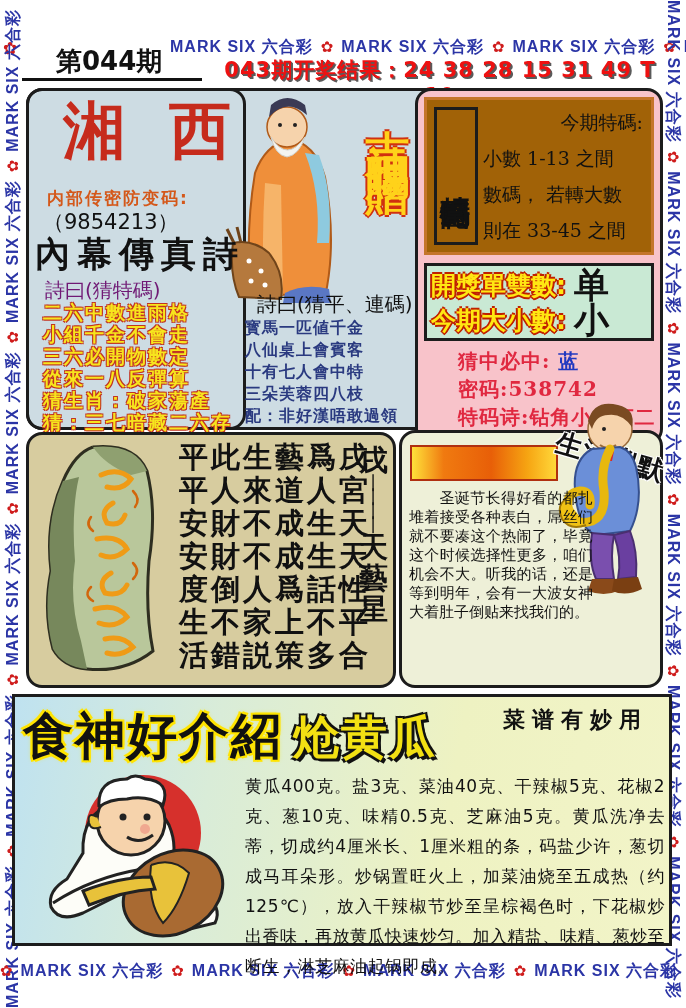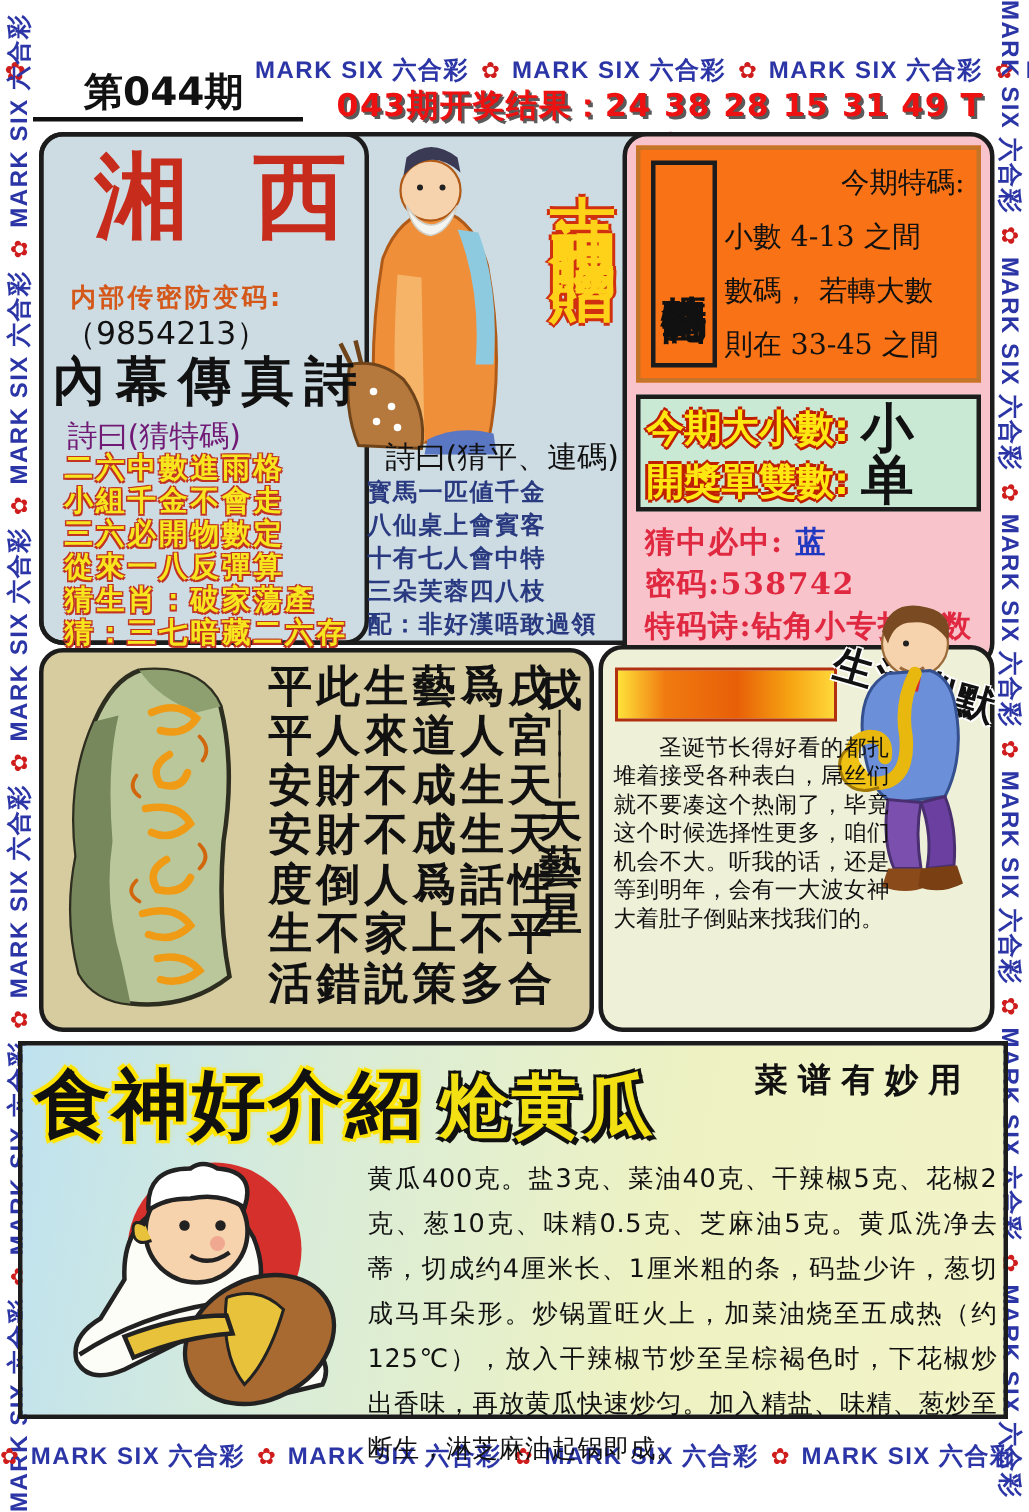--- a/index.html
+++ b/index.html
@@ -50,38 +50,38 @@
   .center-title{position:absolute;left:330px;top:4px;height:280px;writing-mode:vertical-rl;
                 text-orientation:upright;font-size:44px;font-weight:bold;color:#ffd21a;
                 letter-spacing:14px;font-family:"DejaVu Serif",serif;
                 text-shadow:2px 0 0 #d03010,-2px 0 0 #d03010,0 2px 0 #d03010,0 -2px 0 #d03010;}
   .poem-head-center{position:absolute;left:228px;top:200px;font-size:20px;color:#111;}
   .poem-blue{position:absolute;left:216px;top:226px;font-size:16px;font-weight:bold;
              line-height:22px;color:#2a3a80;letter-spacing:1px;font-family:"DejaVu Serif",serif;}
 
   
   #panel-topright{left:415px;top:88px;width:248px;height:357px;background:#f8c3ca;}
-  .green-area{position:absolute;left:6px;top:6px;width:230px;height:158px;background:#f97316;
+  .green-area{position:absolute;left:6px;top:6px;width:230px;height:158px;background:#a16207;
               border:3px solid #c4752a;box-sizing:border-box;}
   .vtitle-box{position:absolute;left:7px;top:7px;width:44px;height:138px;
               border:3px solid #1c1c1c;box-sizing:border-box;writing-mode:vertical-rl;
               text-orientation:upright;font-size:30px;font-weight:900;color:#111;
               letter-spacing:2px;text-align:center;font-family:"DejaVu Sans",sans-serif;}
   .range-lines{position:absolute;left:56px;top:4px;width:166px;font-size:19px;color:#111;
                line-height:36px;font-family:"DejaVu Serif",serif;}
   .range-lines .r0{text-align:right;padding-right:6px;}
   .teal-box{position:absolute;left:6px;top:172px;width:230px;height:78px;background:#c9e9d4;
             border:3px solid #1c1c1c;box-sizing:border-box;padding:2px 4px;}
   .teal-row{display:flex;align-items:center;height:35px;}
   .teal-label{font-size:25px;font-weight:900;color:#ffe712;letter-spacing:0px;white-space:nowrap;
               text-shadow:2px 0 0 #c02000,-2px 0 0 #c02000,0 2px 0 #c02000,0 -2px 0 #c02000,1px 1px 0 #c02000;}
   .teal-value{font-size:35px;font-weight:900;color:#111;margin-left:8px;}
   .hits{position:absolute;left:12px;top:256px;}
   .hit-row{font-size:20px;font-weight:bold;color:#e02840;line-height:28px;
-           font-family:"DejaVu Serif",serif;letter-spacing:1px;}
+           font-family:"DejaVu Serif",serif;letter-spacing:1px;margin-left:28px;}
   .hit-row .v{color:#e02840;}
   .hit-row.blue .v{color:#2038c0;}
 
   
   #panel-tablet{left:26px;top:432px;width:370px;height:256px;background:#d7cc9f;}
   .stone-art{position:absolute;left:6px;top:6px;width:140px;height:240px;}
   .tablet-grid{position:absolute;left:150px;top:6px;font-size:29px;font-weight:bold;color:#111;
                line-height:33px;letter-spacing:3px;font-family:"DejaVu Serif",serif;white-space:nowrap;}
   .tablet-side{position:absolute;left:330px;top:10px;display:flex;flex-direction:column;
                align-items:center;font-family:"DejaVu Serif",serif;font-weight:bold;color:#111;}
@@ -222,34 +222,34 @@
       <div>三朵芙蓉四八枝</div>
       <div>配：非好漢唔敢過領</div>
     </div>
   </div>
 
   <div class="panel" id="panel-topright">
     <div class="green-area">
       <div class="vtitle-box">特碼範圍</div>
       <div class="range-lines">
         <div class="r0">今期特碼:</div>
-        <div>小數 4-13  之間</div>
+        <div>小數 1-13  之間</div>
         <div>數碼， 若轉大數</div>
         <div>則在 33-45 之間</div>
       </div>
     </div>
 
     <div class="teal-box">
+      <div class="teal-row">
+        <span class="teal-label">開獎單雙數:</span>
+        <span class="teal-value">单</span>
+      </div>
       <div class="teal-row">
         <span class="teal-label">今期大小數:</span>
         <span class="teal-value">小</span>
-      </div>
-      <div class="teal-row">
-        <span class="teal-label">開獎單雙數:</span>
-        <span class="teal-value">单</span>
       </div>
     </div>
 
     <div class="hits">
       <div class="hit-row blue">
         <span>猜中必中: </span><span class="v">蓝</span>
       </div>
       <div class="hit-row">
         <span>密码:</span><span class="v">538742</span>
       </div>

